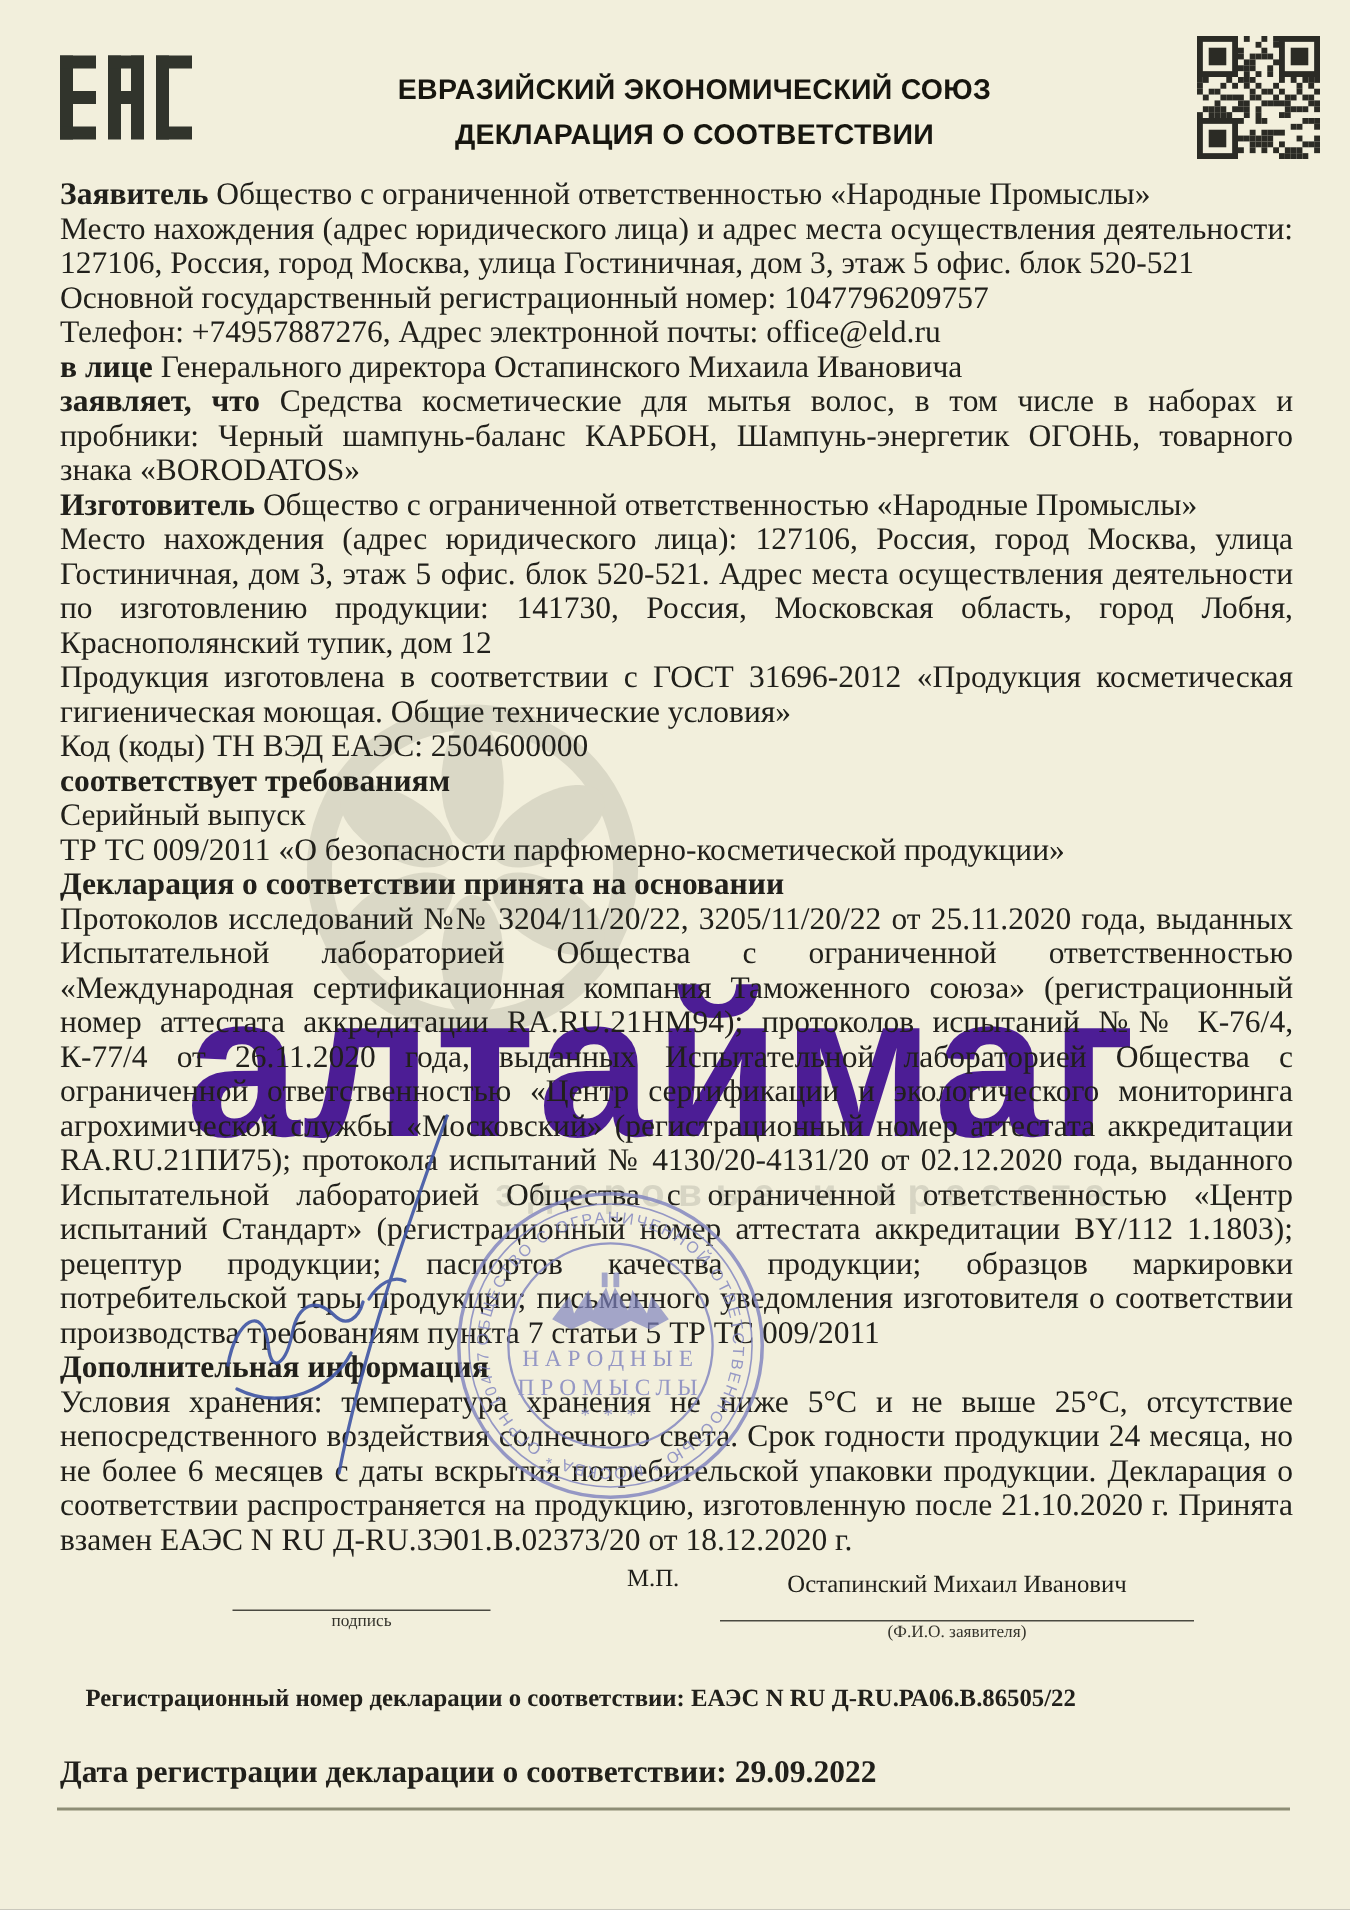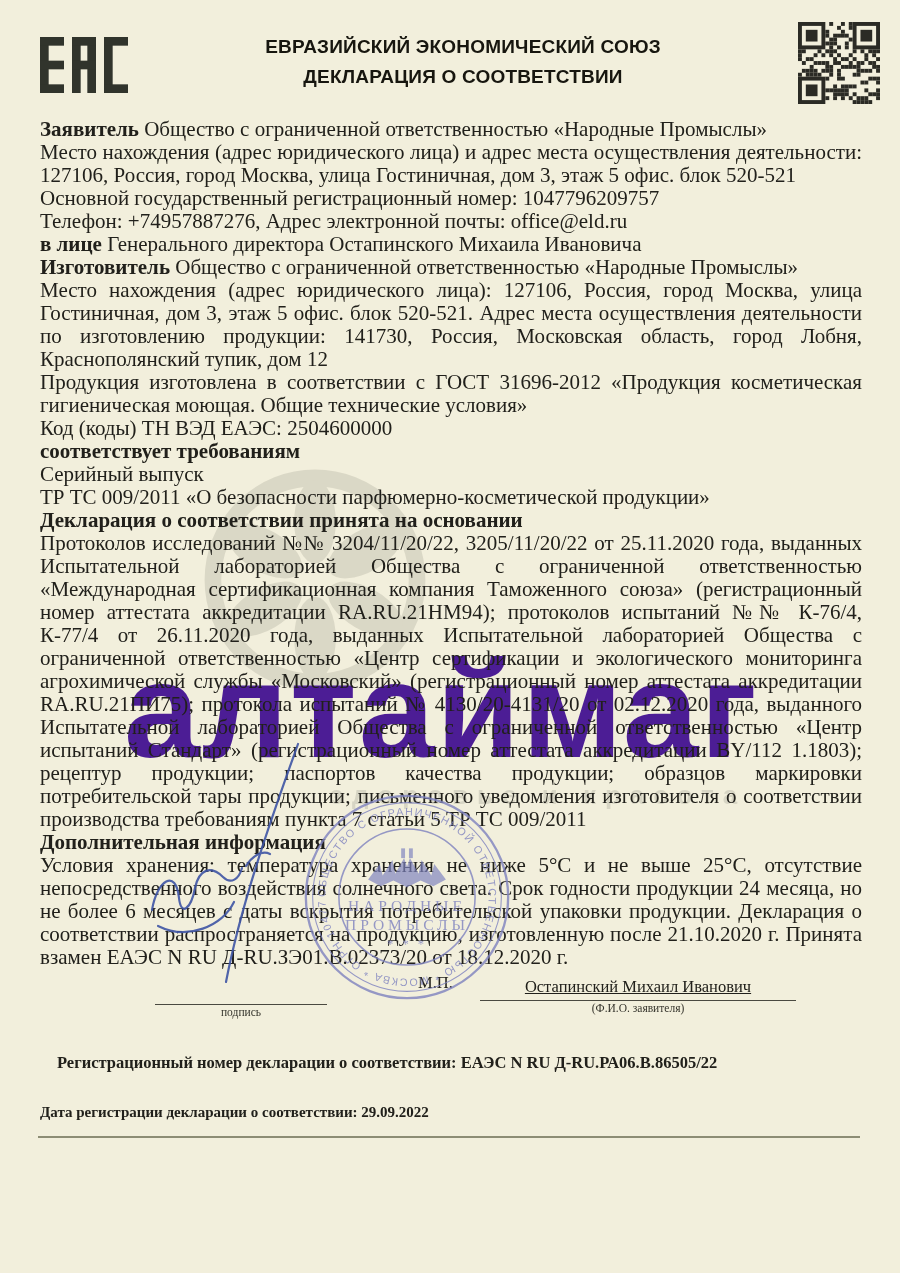--- a/index.html
+++ b/index.html
@@ -9,21 +9,21 @@
     width:900px;height:1273px;
     margin:0 auto;
     background:#f2efdc;
     overflow:hidden;
     font-family:"Liberation Serif", serif;
     color:#21201b;
   }
   
   .header{
     position:relative;z-index:2;
-    display:flex;align-items:flex-start;
+    display:flex;align-items:flex-end;
     padding:24px 20px 0 40px;
   }
   .eac-logo{width:88px;height:82px;flex:0 0 auto;}
   .title-block{flex:1;text-align:center;padding-top:8px;}
   .title-line{
     font-family:"Liberation Sans", sans-serif;
     font-weight:bold;font-size:19px;line-height:30px;
     color:#17160f;letter-spacing:.2px;
   }
   .qr{width:82px;height:82px;flex:0 0 auto;margin-top:-2px;}
@@ -54,24 +54,24 @@
     margin-top:36px;font-size:16.5px;font-weight:bold;line-height:23px;
   }
   .sig-area{position:relative;height:64px;margin-top:4px;}
   .mp-label{position:absolute;left:378px;top:0;font-size:16.5px;}
   .sig-line{
     position:absolute;left:115px;top:31px;width:172px;
     border-top:1.3px solid #4a4940;text-align:center;
   }
   .sig-caption{font-size:11.5px;padding-top:1px;color:#35342c;}
   .name-block{position:absolute;left:440px;top:4px;width:316px;text-align:center;}
-  .name-text{font-size:16.5px;display:block;border-bottom:1.3px solid #4a4940;padding-bottom:3px;text-decoration:underline;}
+  .name-text{font-size:16.5px;display:block;border-bottom:1.3px solid #4a4940;padding-bottom:14px;}
   .name-caption{font-size:11.5px;display:block;padding-top:1px;color:#35342c;}
   .reg-line{font-size:16.5px;font-weight:bold;line-height:23px;margin-top:14px;margin-left:17px;}
-  .date-line{font-size:15px;font-weight:bold;line-height:23px;margin-top:27px;}
+  .date-line{font-size:21px;font-weight:bold;line-height:23px;margin-top:27px;}
   .bottom-rule{margin:12px 0 0 -2px;width:822px;border-top:2px solid #8d8d75;}
   
   .stamp{position:absolute;left:300px;top:790px;width:214px;height:214px;z-index:3;opacity:.8;}
   .autograph{position:absolute;left:130px;top:738px;width:190px;height:250px;z-index:4;}
 </style>
 </head>
 <body>
 
 <div class="page">
 
@@ -261,20 +261,21 @@
       </svg>
   </div>
 
   <div class="content">
     <div id="doc-body">
         <p class="para"><b>Заявитель </b><span>Общество с ограниченной ответственностью «Народные Промыслы»</span></p>
         <p class="para"><span>Место нахождения (адрес юридического лица) и адрес места осуществления деятельности: 127106, Россия, город Москва, улица Гостиничная, дом 3, этаж 5 офис. блок 520-521</span></p>
         <p class="para"><span>Основной государственный регистрационный номер: 1047796209757</span></p>
         <p class="para"><span>Телефон: +74957887276, Адрес электронной почты: office@eld.ru</span></p>
         <p class="para"><b>в лице </b><span>Генерального директора Остапинского Михаила Ивановича</span></p>
+        <p class="para"><b>заявляет, что </b><span>Средства косметические для мытья волос, в том числе в наборах и пробники: Черный шампунь-баланс КАРБОН, Шампунь-энергетик ОГОНЬ, товарного знака «BORODATOS»</span></p>
         <p class="para"><b>Изготовитель </b><span>Общество с ограниченной ответственностью «Народные Промыслы»</span></p>
         <p class="para"><span>Место нахождения (адрес юридического лица): 127106, Россия, город Москва, улица Гостиничная, дом 3, этаж 5 офис. блок 520-521. Адрес места осуществления деятельности по изготовлению продукции: 141730, Россия, Московская область, город Лобня, Краснополянский тупик, дом 12</span></p>
         <p class="para"><span>Продукция изготовлена в соответствии с ГОСТ 31696-2012 «Продукция косметическая гигиеническая моющая. Общие технические условия»</span></p>
         <p class="para"><span>Код (коды) ТН ВЭД ЕАЭС: 2504600000</span></p>
         <p class="para"><b>соответствует требованиям</b></p>
         <p class="para"><span>Серийный выпуск</span></p>
         <p class="para"><span>ТР ТС 009/2011 «О безопасности парфюмерно-косметической продукции»</span></p>
         <p class="para"><b>Декларация о соответствии принята на основании</b></p>
         <p class="para"><span>Протоколов исследований №№ 3204/11/20/22, 3205/11/20/22 от 25.11.2020 года, выданных Испытательной лабораторией Общества с ограниченной ответственностью «Международная сертификационная компания Таможенного союза» (регистрационный номер аттестата аккредитации RA.RU.21НМ94); протоколов испытаний №№ К-76/4, К-77/4 от 26.11.2020 года, выданных Испытательной лабораторией Общества с ограниченной ответственностью «Центр сертификации и экологического мониторинга агрохимической службы «Московский» (регистрационный номер аттестата аккредитации RA.RU.21ПИ75); протокола испытаний № 4130/20-4131/20 от 02.12.2020 года, выданного Испытательной лабораторией Общества с ограниченной ответственностью «Центр испытаний Стандарт» (регистрационный номер аттестата аккредитации BY/112 1.1803); рецептур продукции; паспортов качества продукции; образцов маркировки потребительской тары продукции; письменного уведомления изготовителя о соответствии производства требованиям пункта 7 статьи 5 ТР ТС 009/2011</span></p>
         <p class="para"><b>Дополнительная информация</b></p>

